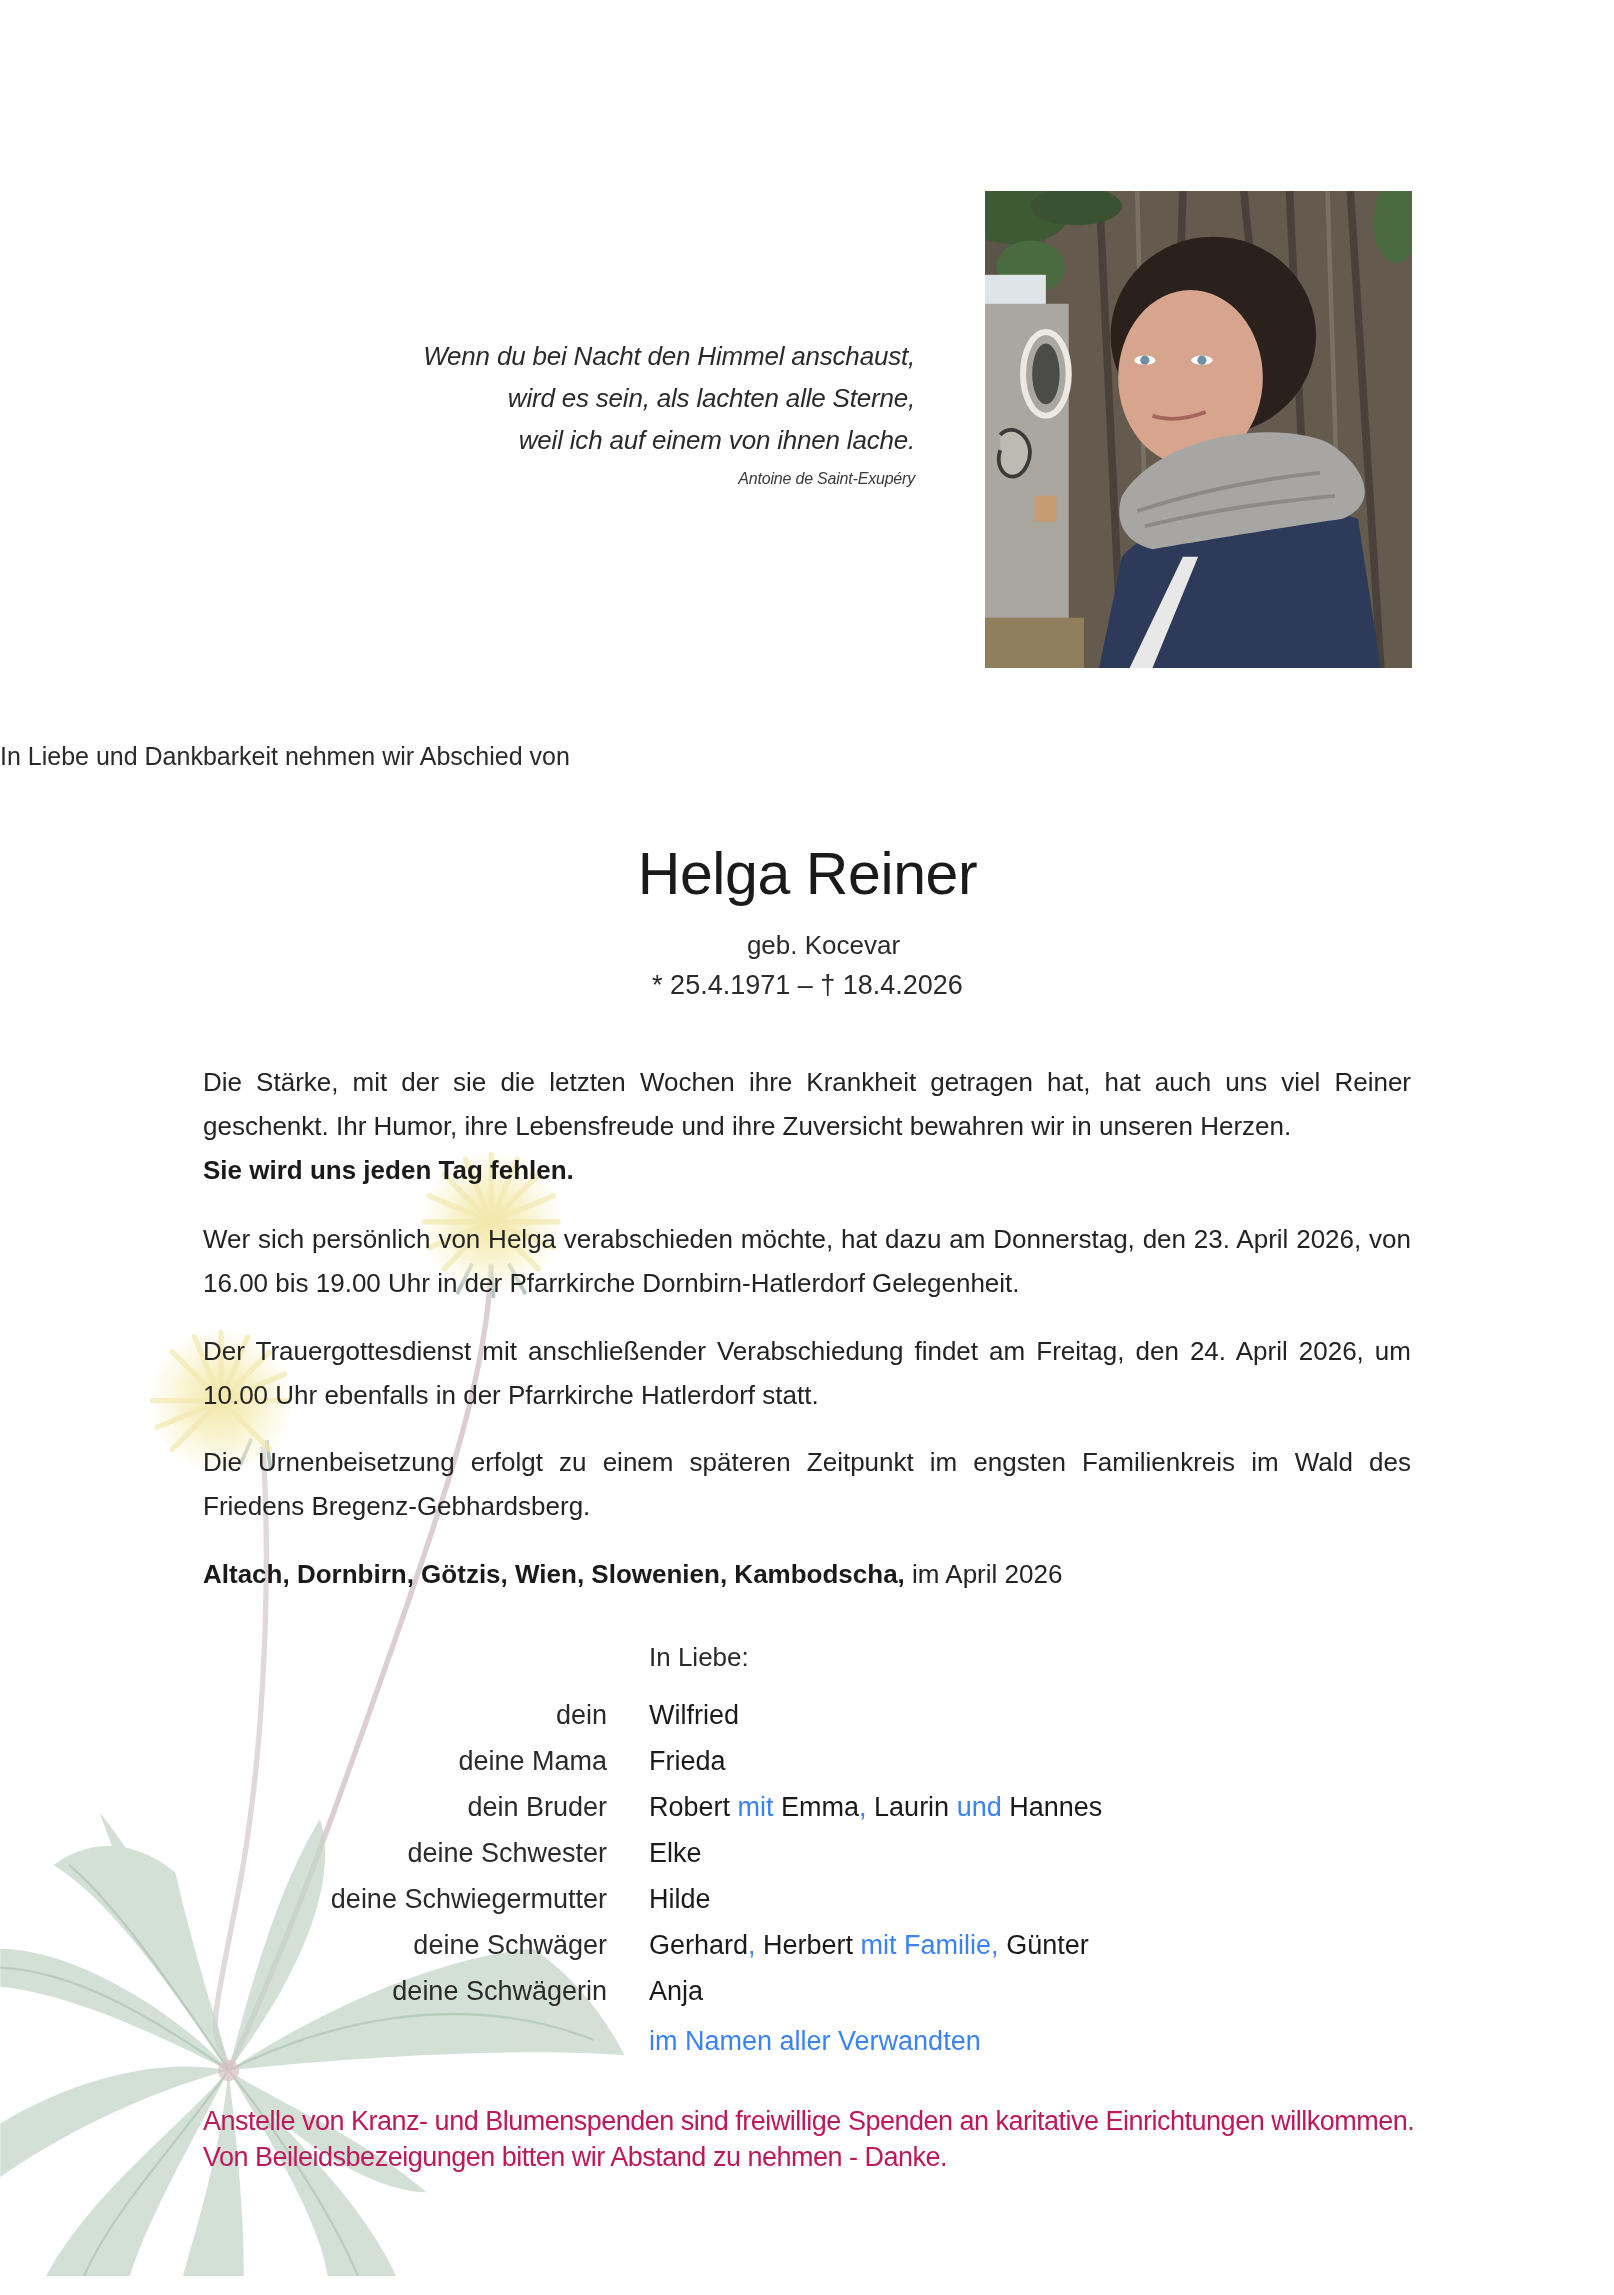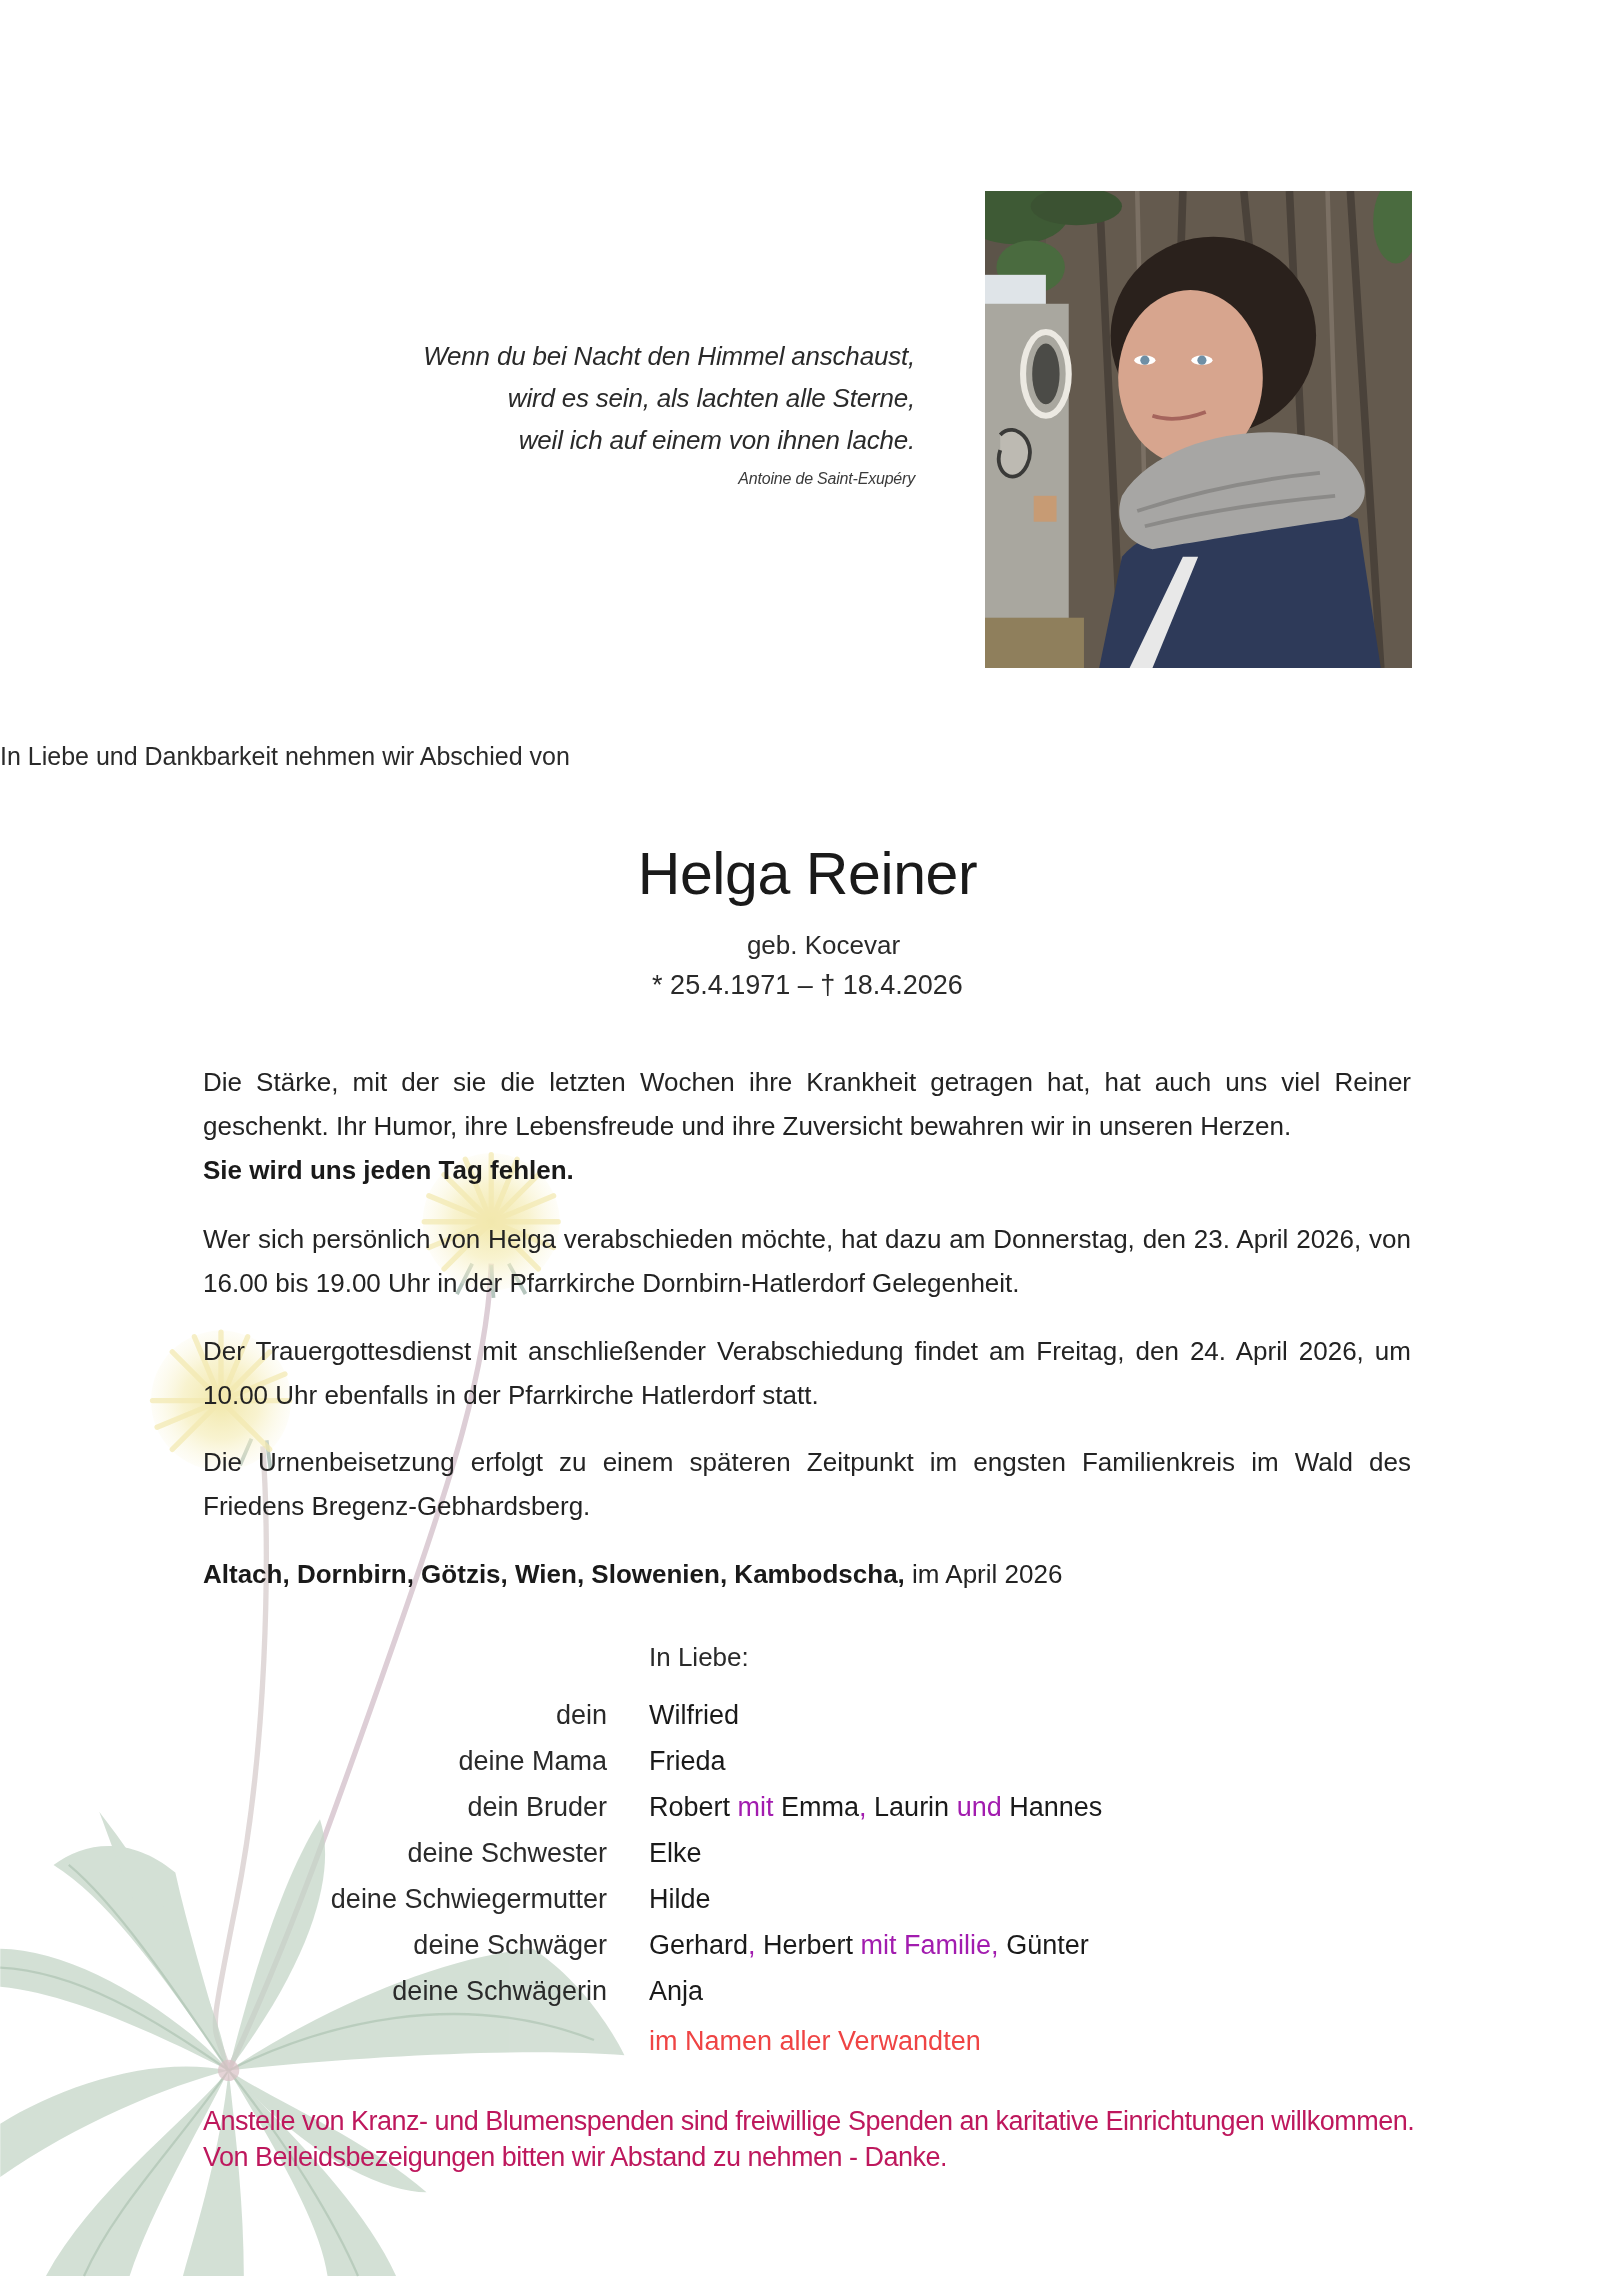--- a/index.html
+++ b/index.html
@@ -131,25 +131,25 @@
       text-align: right;
       color: #2a2a2a;
       padding-right: 42px;
       white-space: nowrap;
     }
     .fam-names {
       color: #1a1a1a;
       white-space: nowrap;
     }
     .fam-names .n { font-weight: normal; }
-    .fam-names .c { font-weight: normal; color: #a21caf; }
+    .fam-names .c { font-weight: normal; color: #3b82f6; }
     .family-foot {
       left: 649px; top: 2025px;
       font-size: 27px; line-height: 33px;
-      color: #ef4444;
+      color: #3b82f6;
       z-index: 2;
     }
 
     
     .footer {
       left: 203px; top: 2103px;
       font-size: 27px;
       line-height: 36px;
       color: #be185d;
       letter-spacing: -0.5px;

